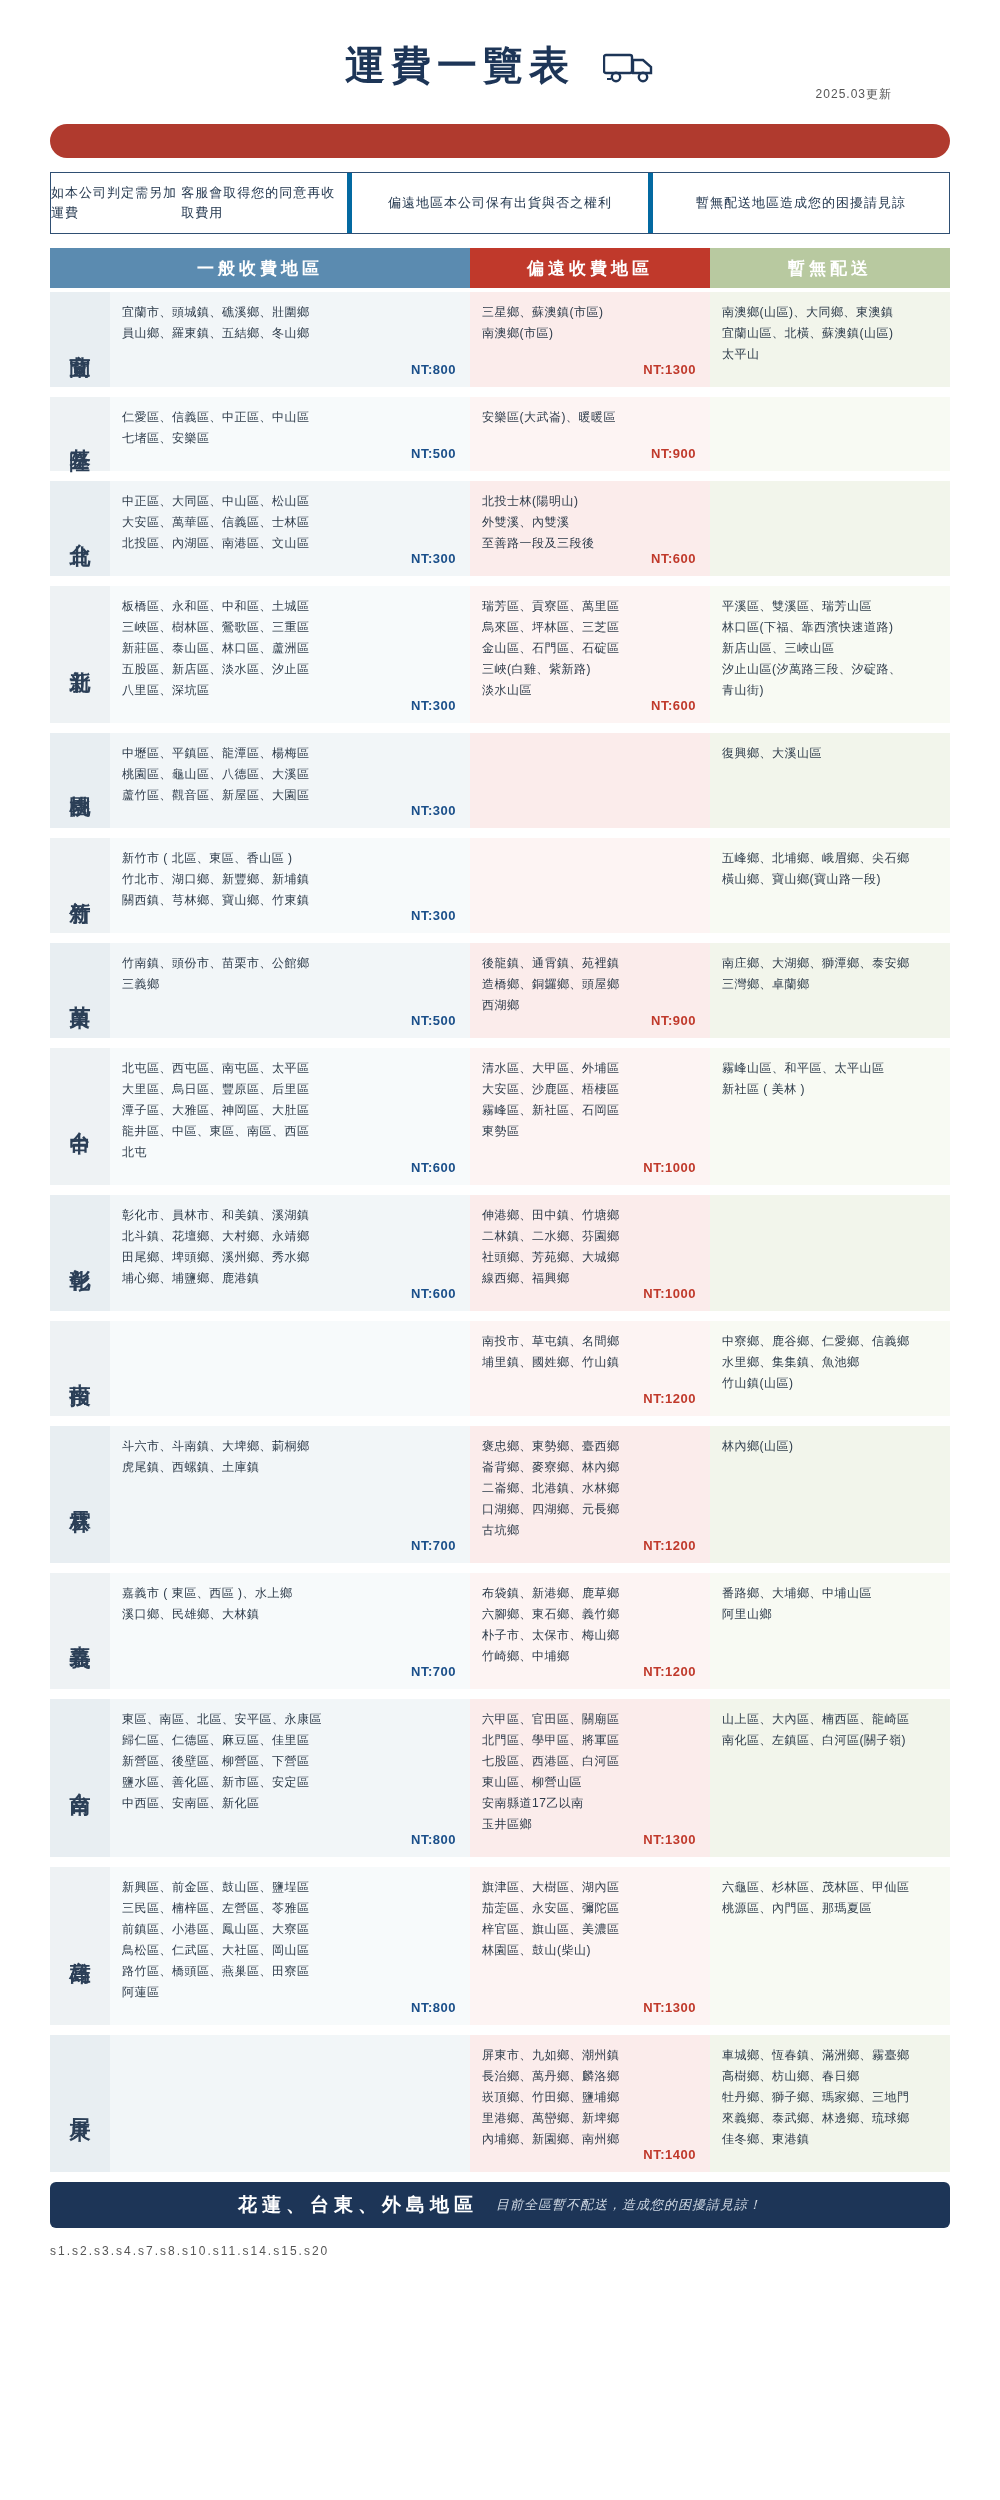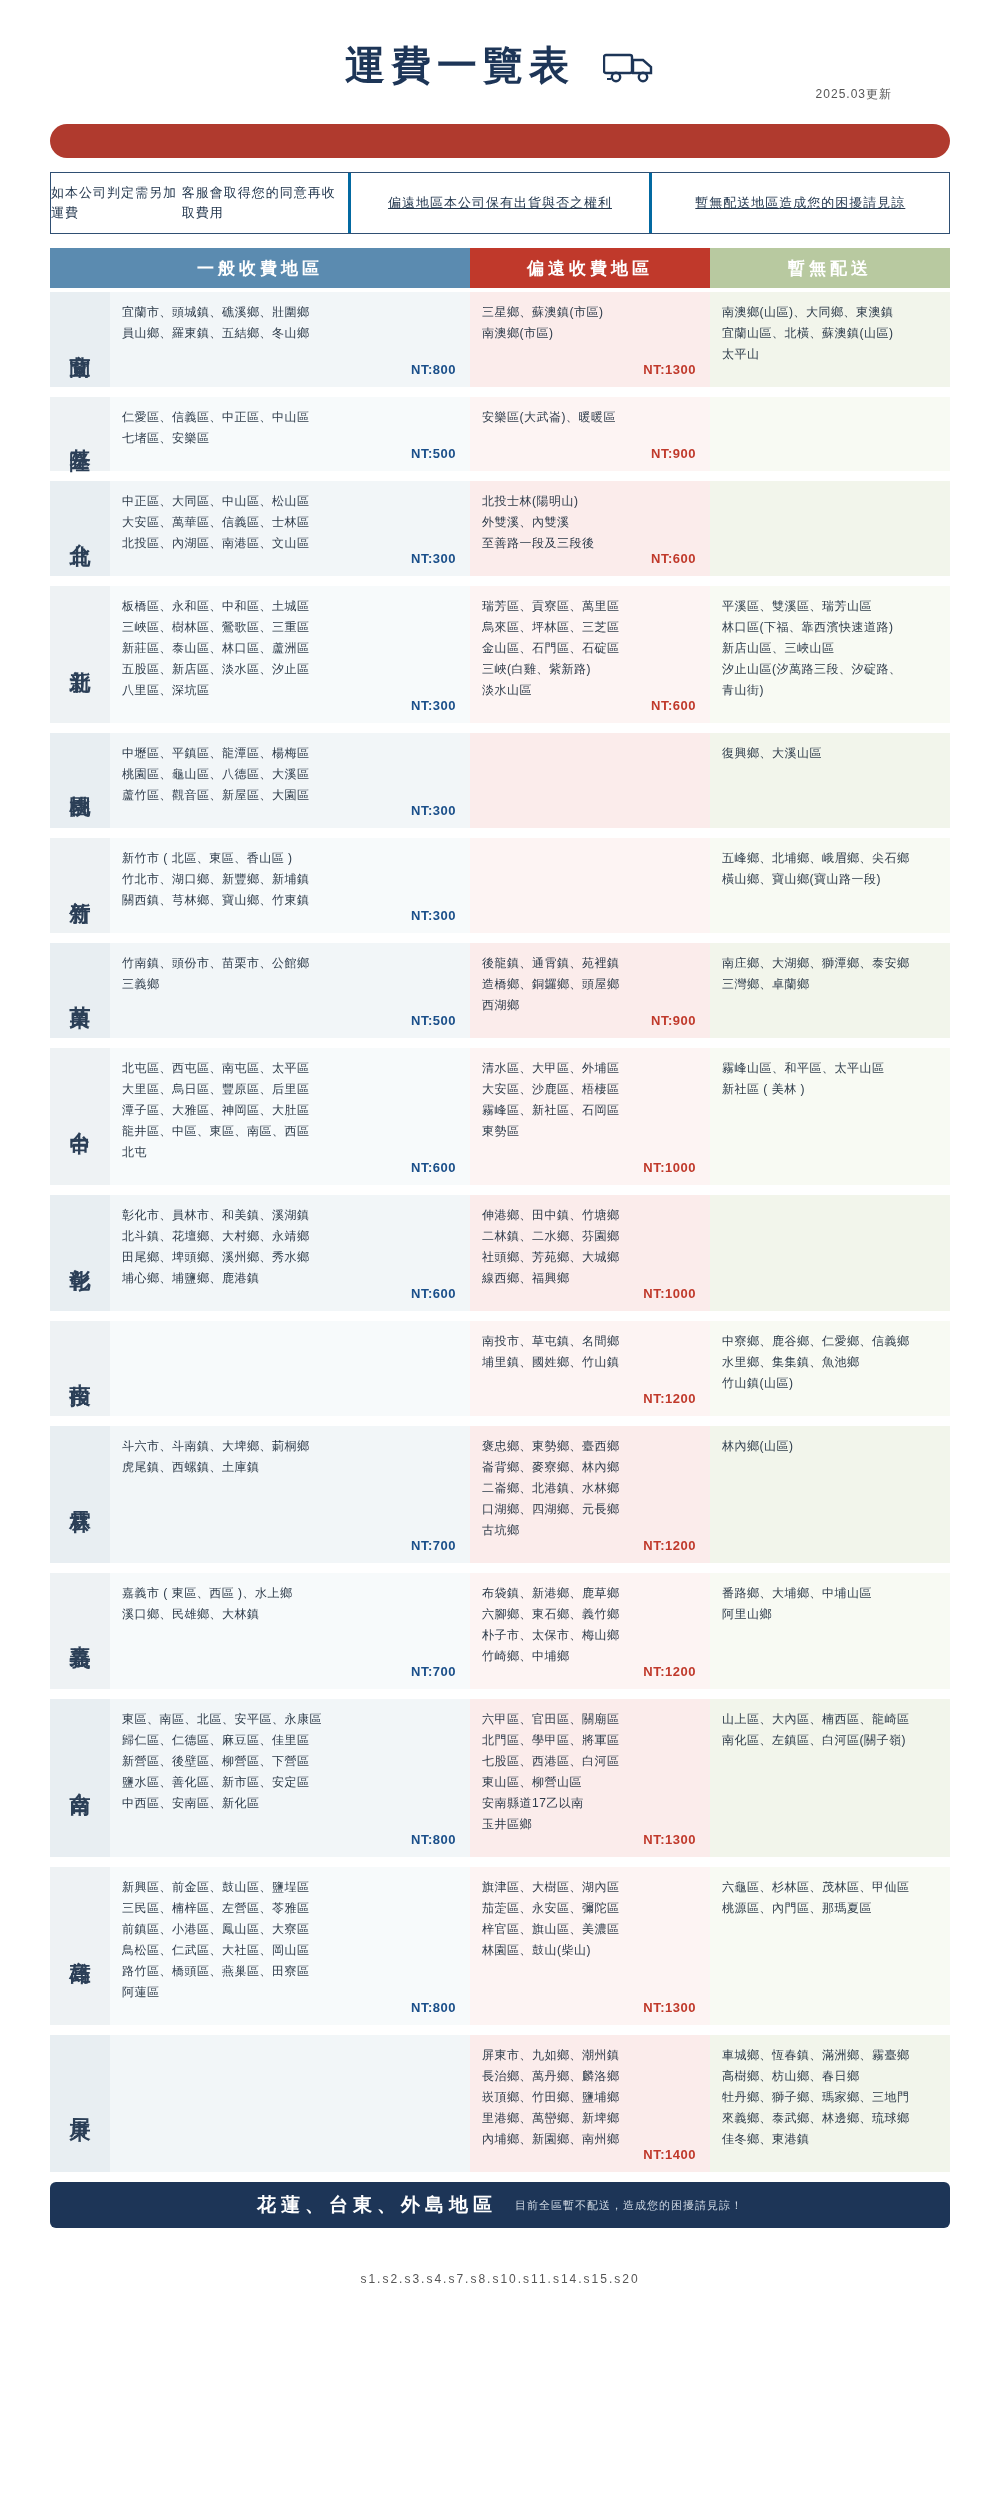--- a/index.html
+++ b/index.html
@@ -64,21 +64,21 @@
     flex: 1;
     display: flex;
     flex-direction: row;
     align-items: center;
     justify-content: center;
     font-size: 13px;
     color: #24384f;
     line-height: 1.55;
     letter-spacing: 1px;
   }
-  .note-cell + .note-cell { border-left: 3px solid #0369a1; text-decoration: underline; }
+  .note-cell + .note-cell { border-left: 5px solid #0369a1; }
   
   .col-heads {
     margin-top: 14px;
     display: flex;
     gap: 0;
   }
   .col-head {
     height: 40px;
     display: flex;
     align-items: center;
@@ -155,30 +155,29 @@
     gap: 18px;
   }
   .footer-title {
     color: #fff;
     font-size: 19px;
     font-weight: bold;
     letter-spacing: 5px;
   }
   .footer-sub {
     color: #cfd8e3;
-    font-size: 11px;
+    font-size: 13px;
     letter-spacing: 1px;
+    font-style: italic;
   }
   .footer-code {
-    text-align: center;
     font-size: 12px;
     color: #555;
     letter-spacing: 2px;
     padding: 16px 0 20px 0;
-    margin-top: 28px;
   }
 </style>
 </head>
 <body>
 
 <div class="page">
 
   <div class="header">
     <div class="title-row">
       <div class="main-title">運費一覽表</div>

